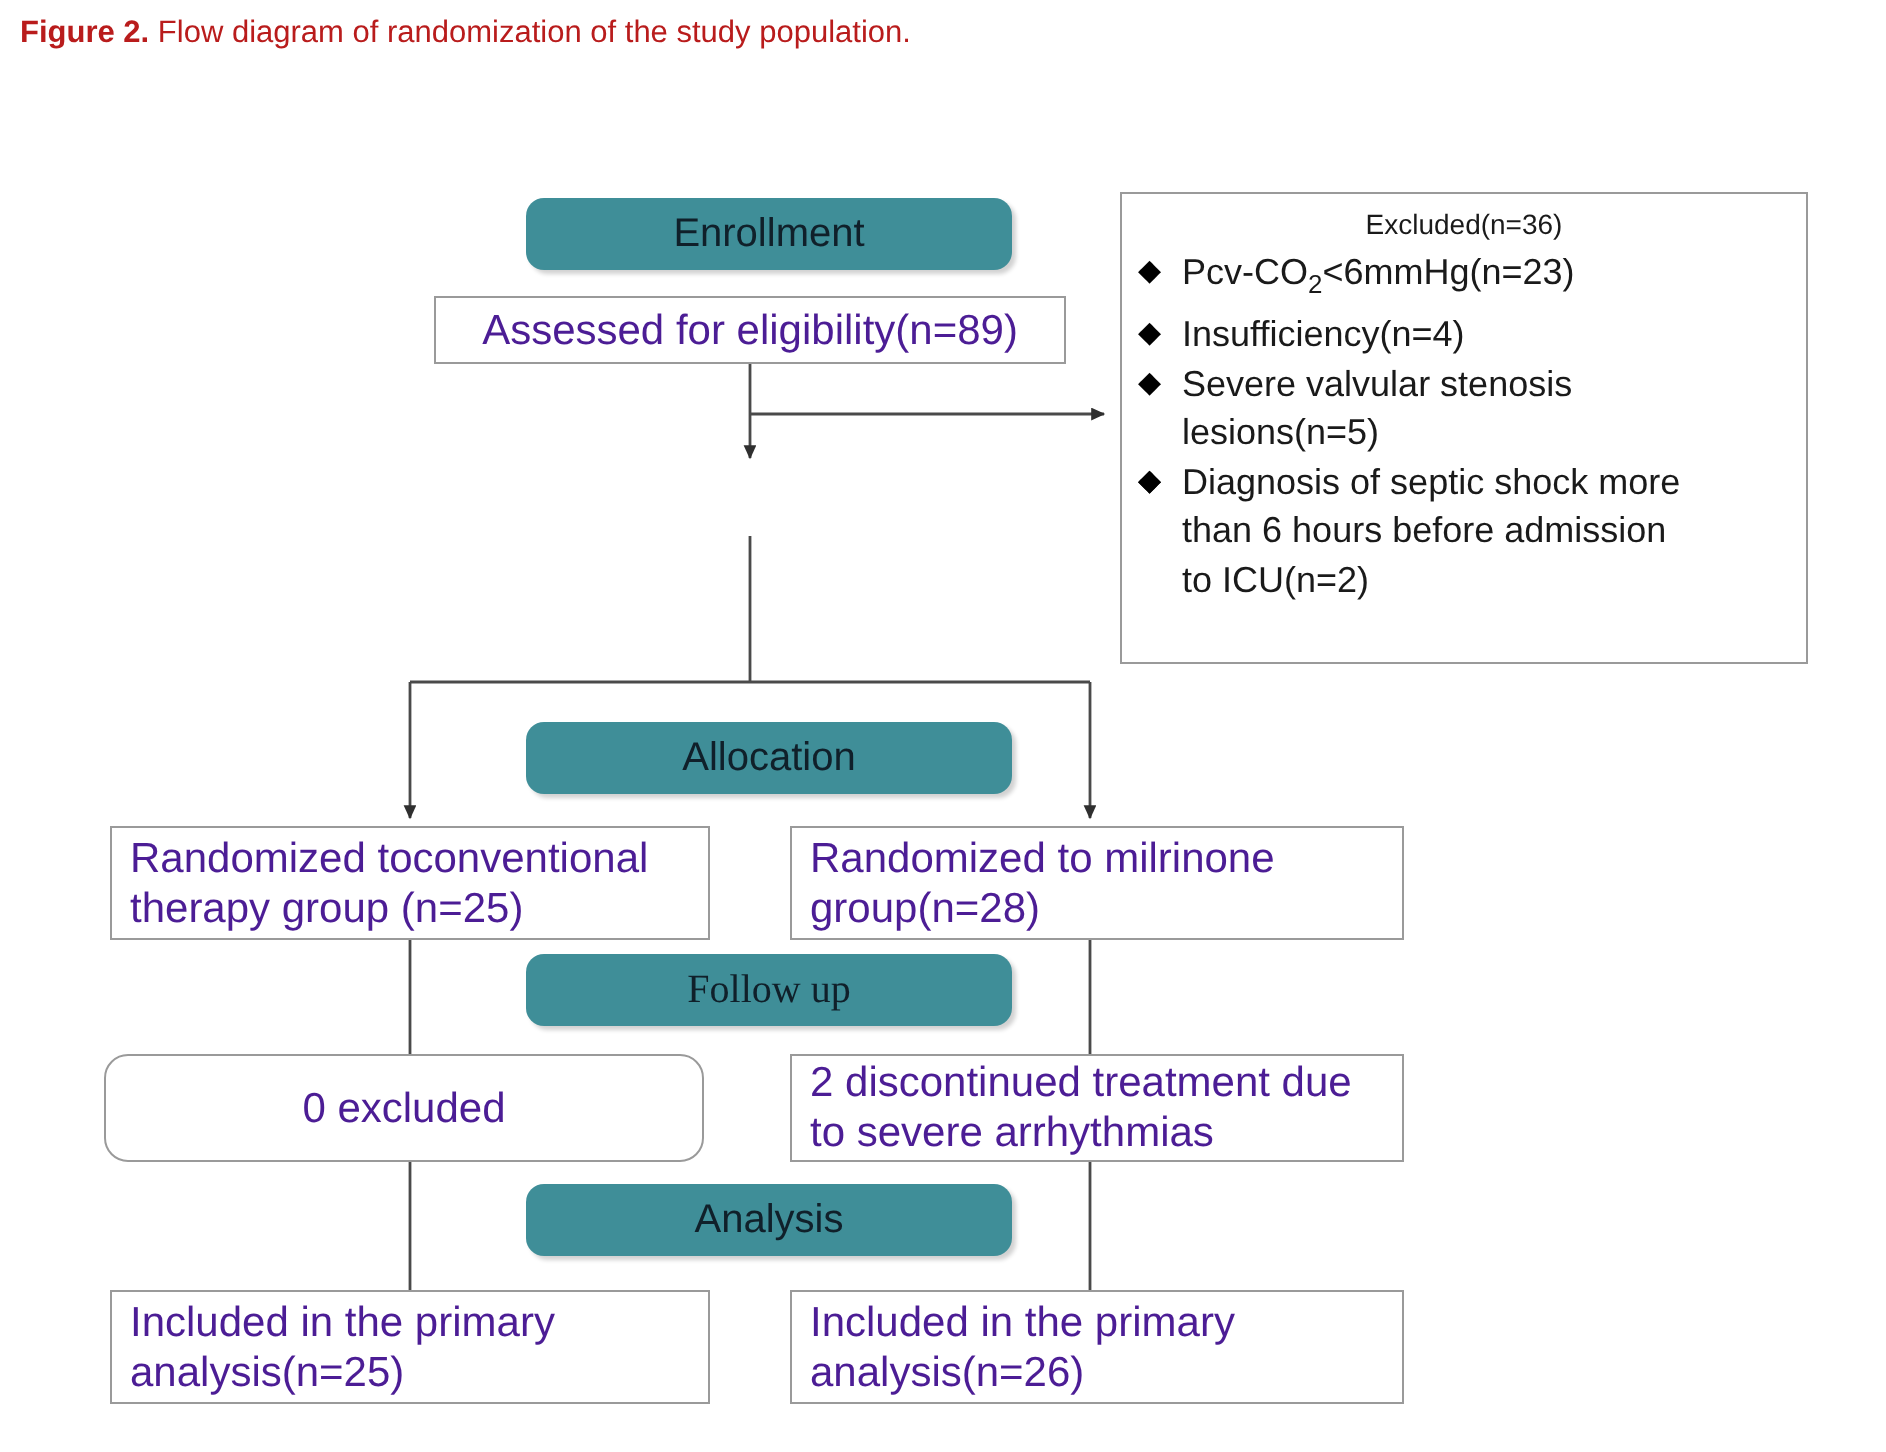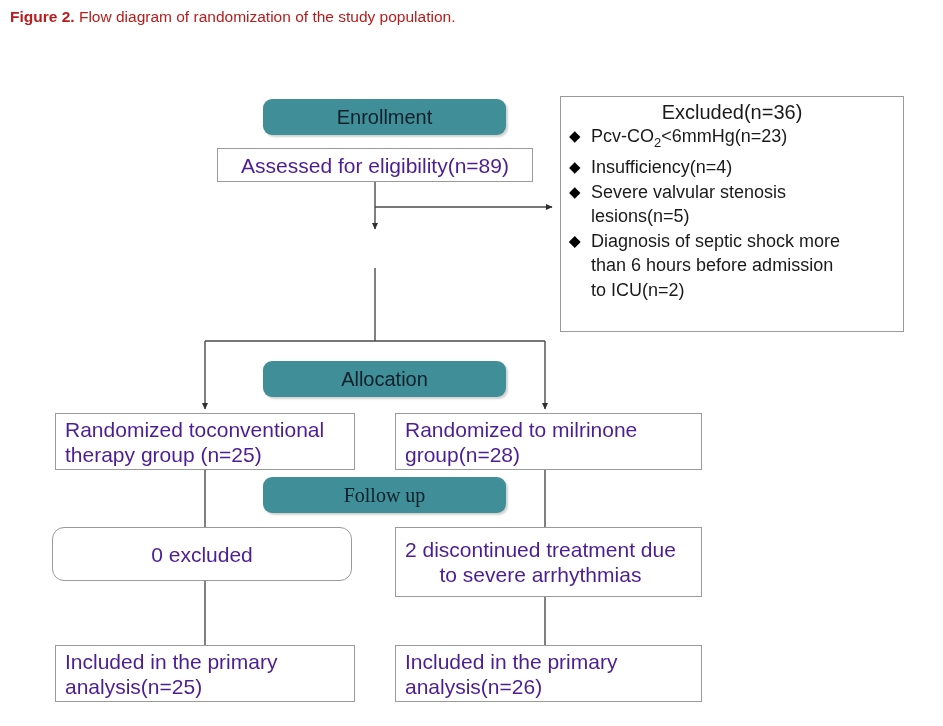--- a/index.html
+++ b/index.html
@@ -96,21 +96,21 @@
     left: 560px;
     top: 96px;
     width: 344px;
     height: 236px;
     background: #ffffff;
     border: 1px solid #9a9a9a;
     box-sizing: border-box;
   }
   #excluded-title {
     text-align: center;
-    font-size: 20px;
+    font-size: 14px;
     line-height: 24px;
     padding-top: 3px;
     color: #1a1a1a;
   }
   #excluded-list {
     list-style: none;
     margin: 0;
     padding: 0 4px 0 8px;
   }
   #excluded-list li {
@@ -205,25 +205,28 @@
   </div>
 
   <div class="stage-bar" style="left:263px; top:477px; width:243px; height:36px;font-family:Liberation Serif, serif;">
     <span>Follow up</span>
   </div>
 
   <div class="node-box centered" style="left:52px; top:527px; width:300px; height:54px;border-radius:12px;">
     <span class="node-text">0 excluded</span>
   </div>
 
-  <div class="node-box mid-left" style="left:395px; top:527px; width:307px; height:70px;text-align:center;">
+  <div class="node-box mid-left" style="left:395px; top:527px; width:307px; height:54px;">
     <span class="node-text">2 discontinued treatment due
 to severe arrhythmias</span>
   </div>
 
+  <div class="stage-bar" style="left:263px; top:592px; width:243px; height:36px;">
+    <span>Analysis</span>
+  </div>
 
   <div class="node-box mid-left" style="left:55px; top:645px; width:300px; height:57px;">
     <span class="node-text">Included in the primary
 analysis(n=25)</span>
   </div>
 
   <div class="node-box mid-left" style="left:395px; top:645px; width:307px; height:57px;">
     <span class="node-text">Included in the primary
 analysis(n=26)</span>
   </div>

